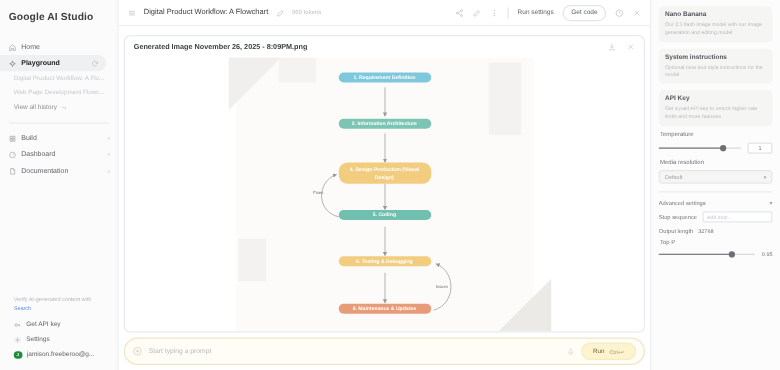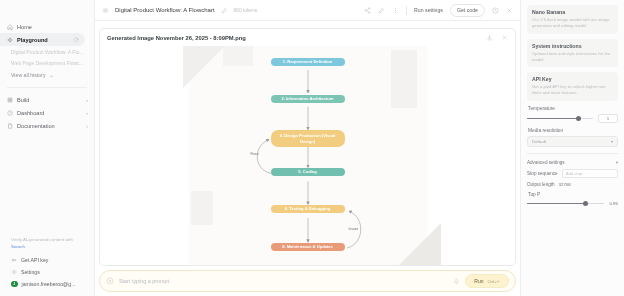--- a/index.html
+++ b/index.html
@@ -208,20 +208,21 @@
   .rp-val { font-size: 4.4px; color:#70747a; }
   .rp-head-row { display:flex; align-items:center; margin-bottom:4px;}
   .rp-head-row .caret { margin-left:auto; font-size:4.6px; color:#9ea2a6;}
 </style>
 </head>
 <body>
 
 <div class="app">
 
   <aside class="sidebar">
+    <div class="brand">Google AI Studio</div>
 
     <div class="nav">
       <div class="nav-item">
         <span class="nav-ico">
           <svg viewBox="0 0 24 24" fill="none" stroke="#5f6368" stroke-width="2">
               <path d="M3 11l9-8 9 8v10a1 1 0 0 1-1 1h-5v-7H9v7H4a1 1 0 0 1-1-1z"></path>
             </svg>
         </span>
         <span>Home</span>
       </div>

